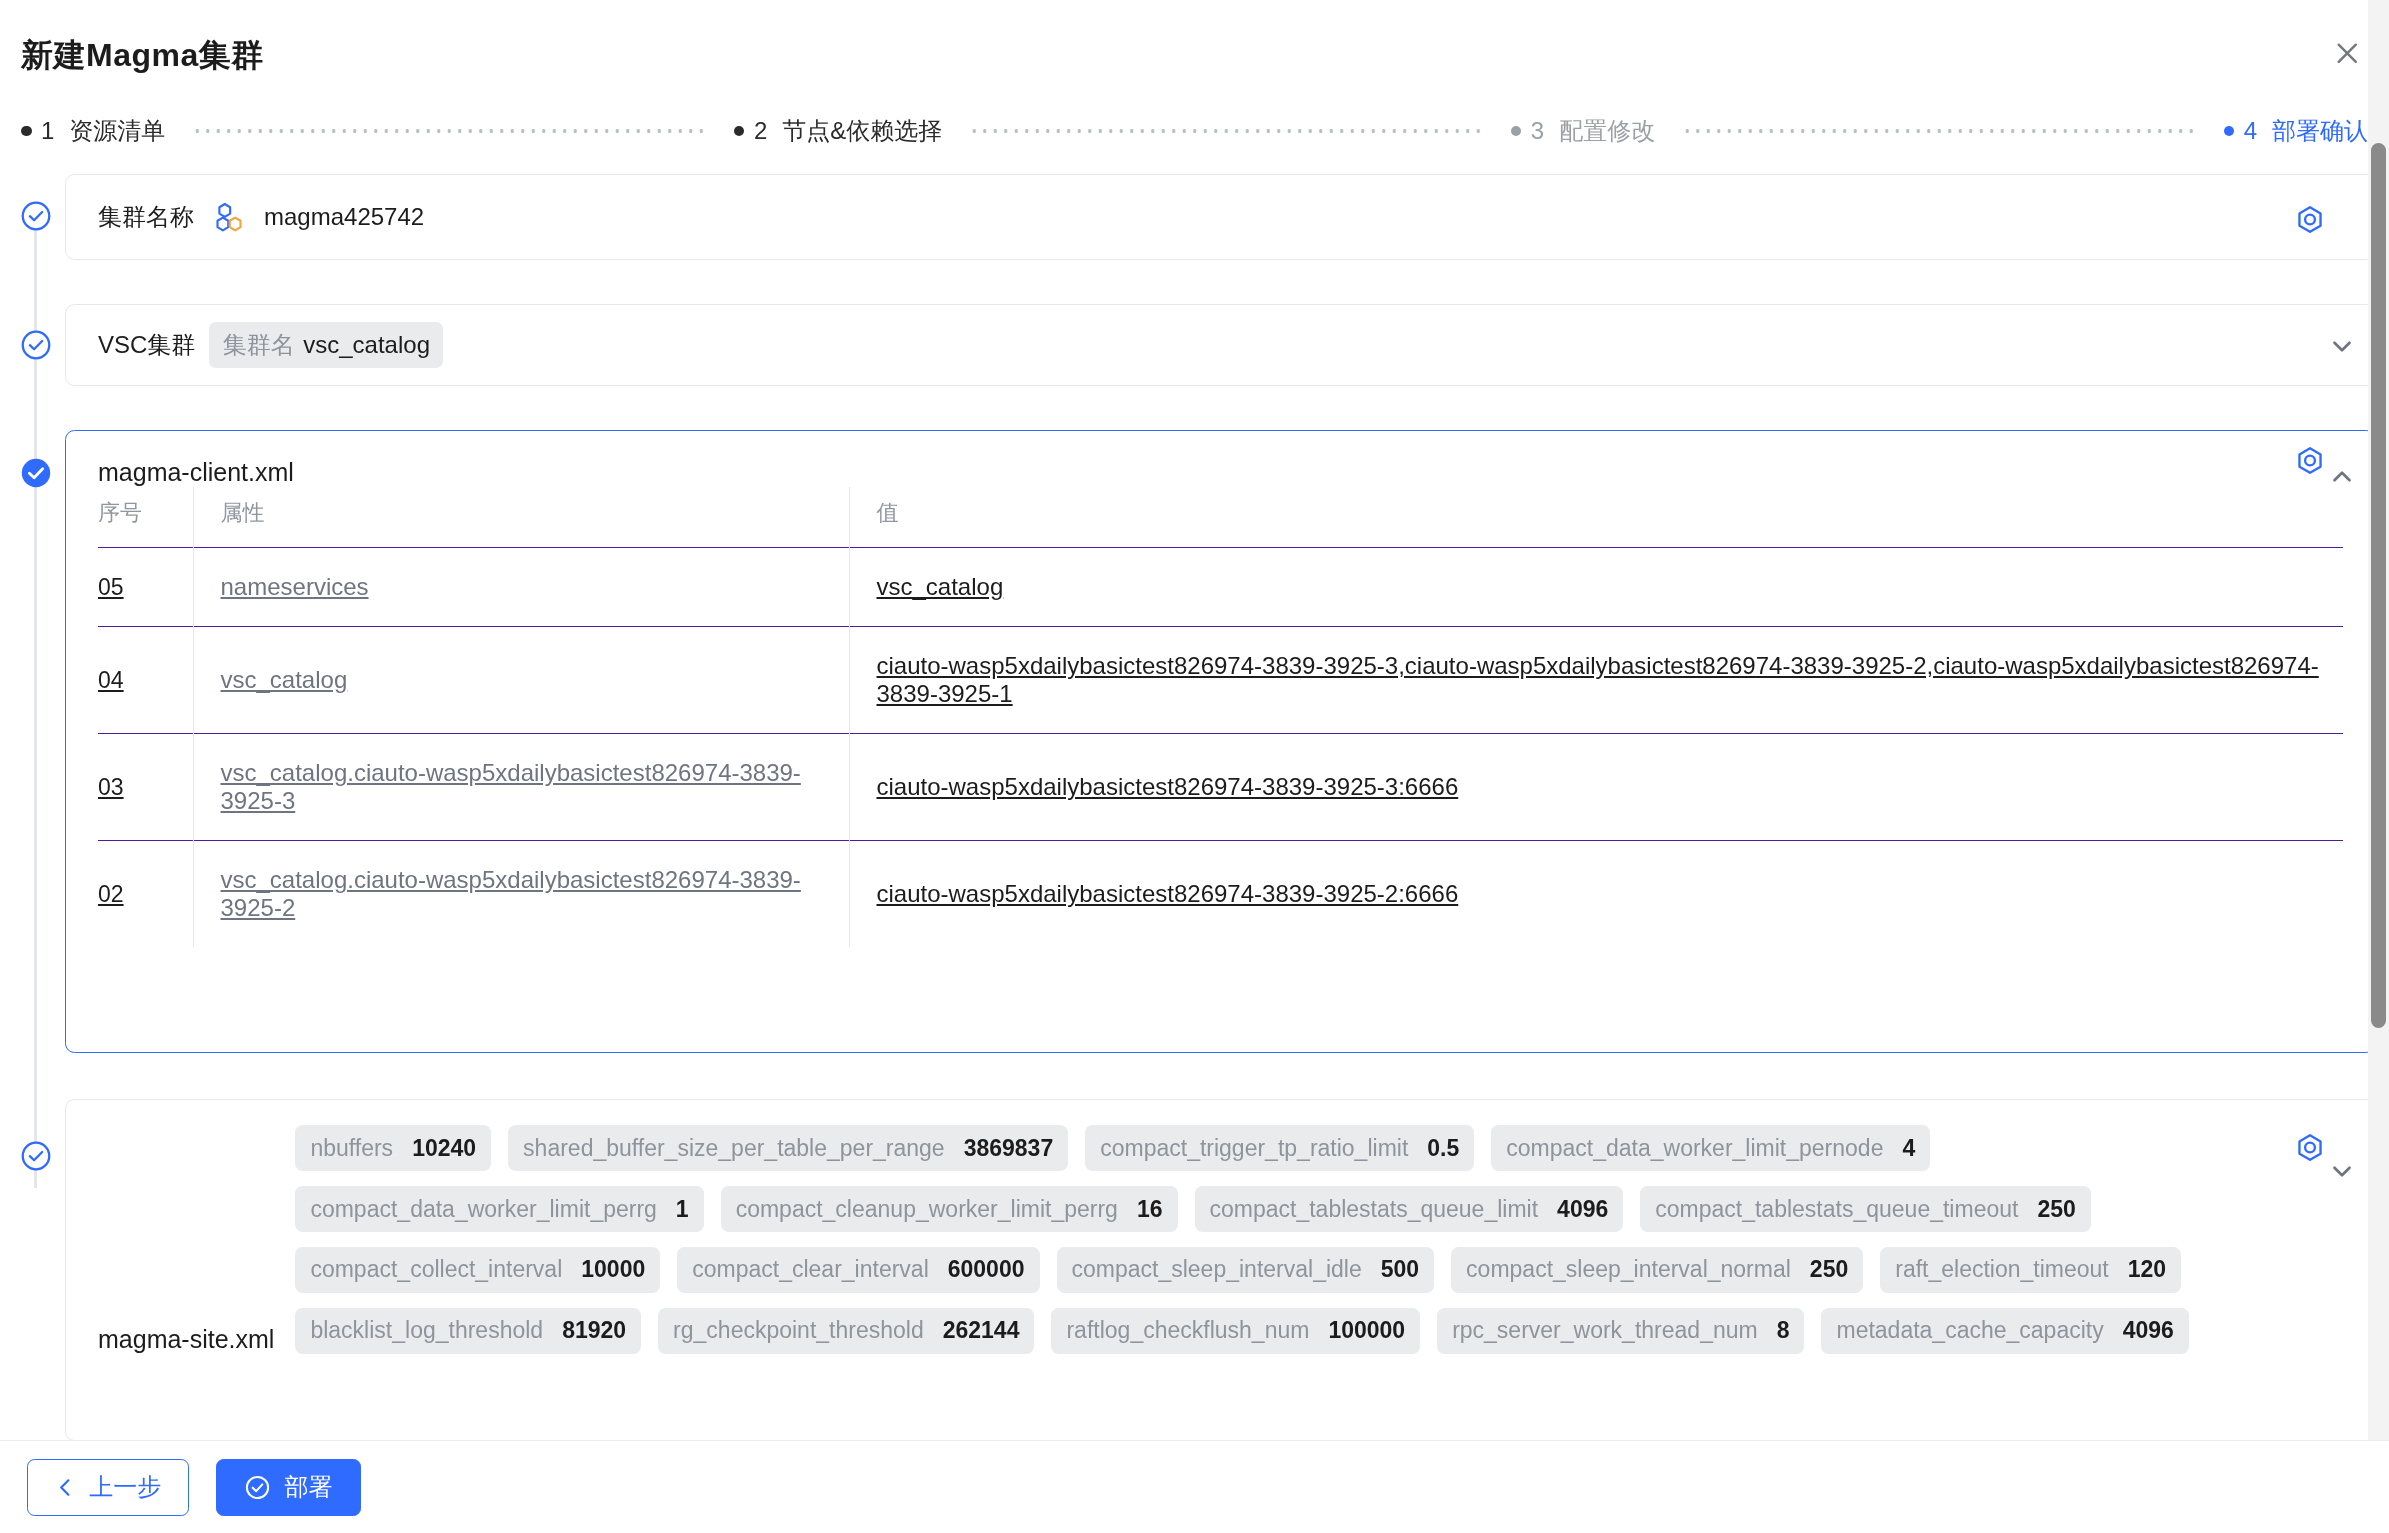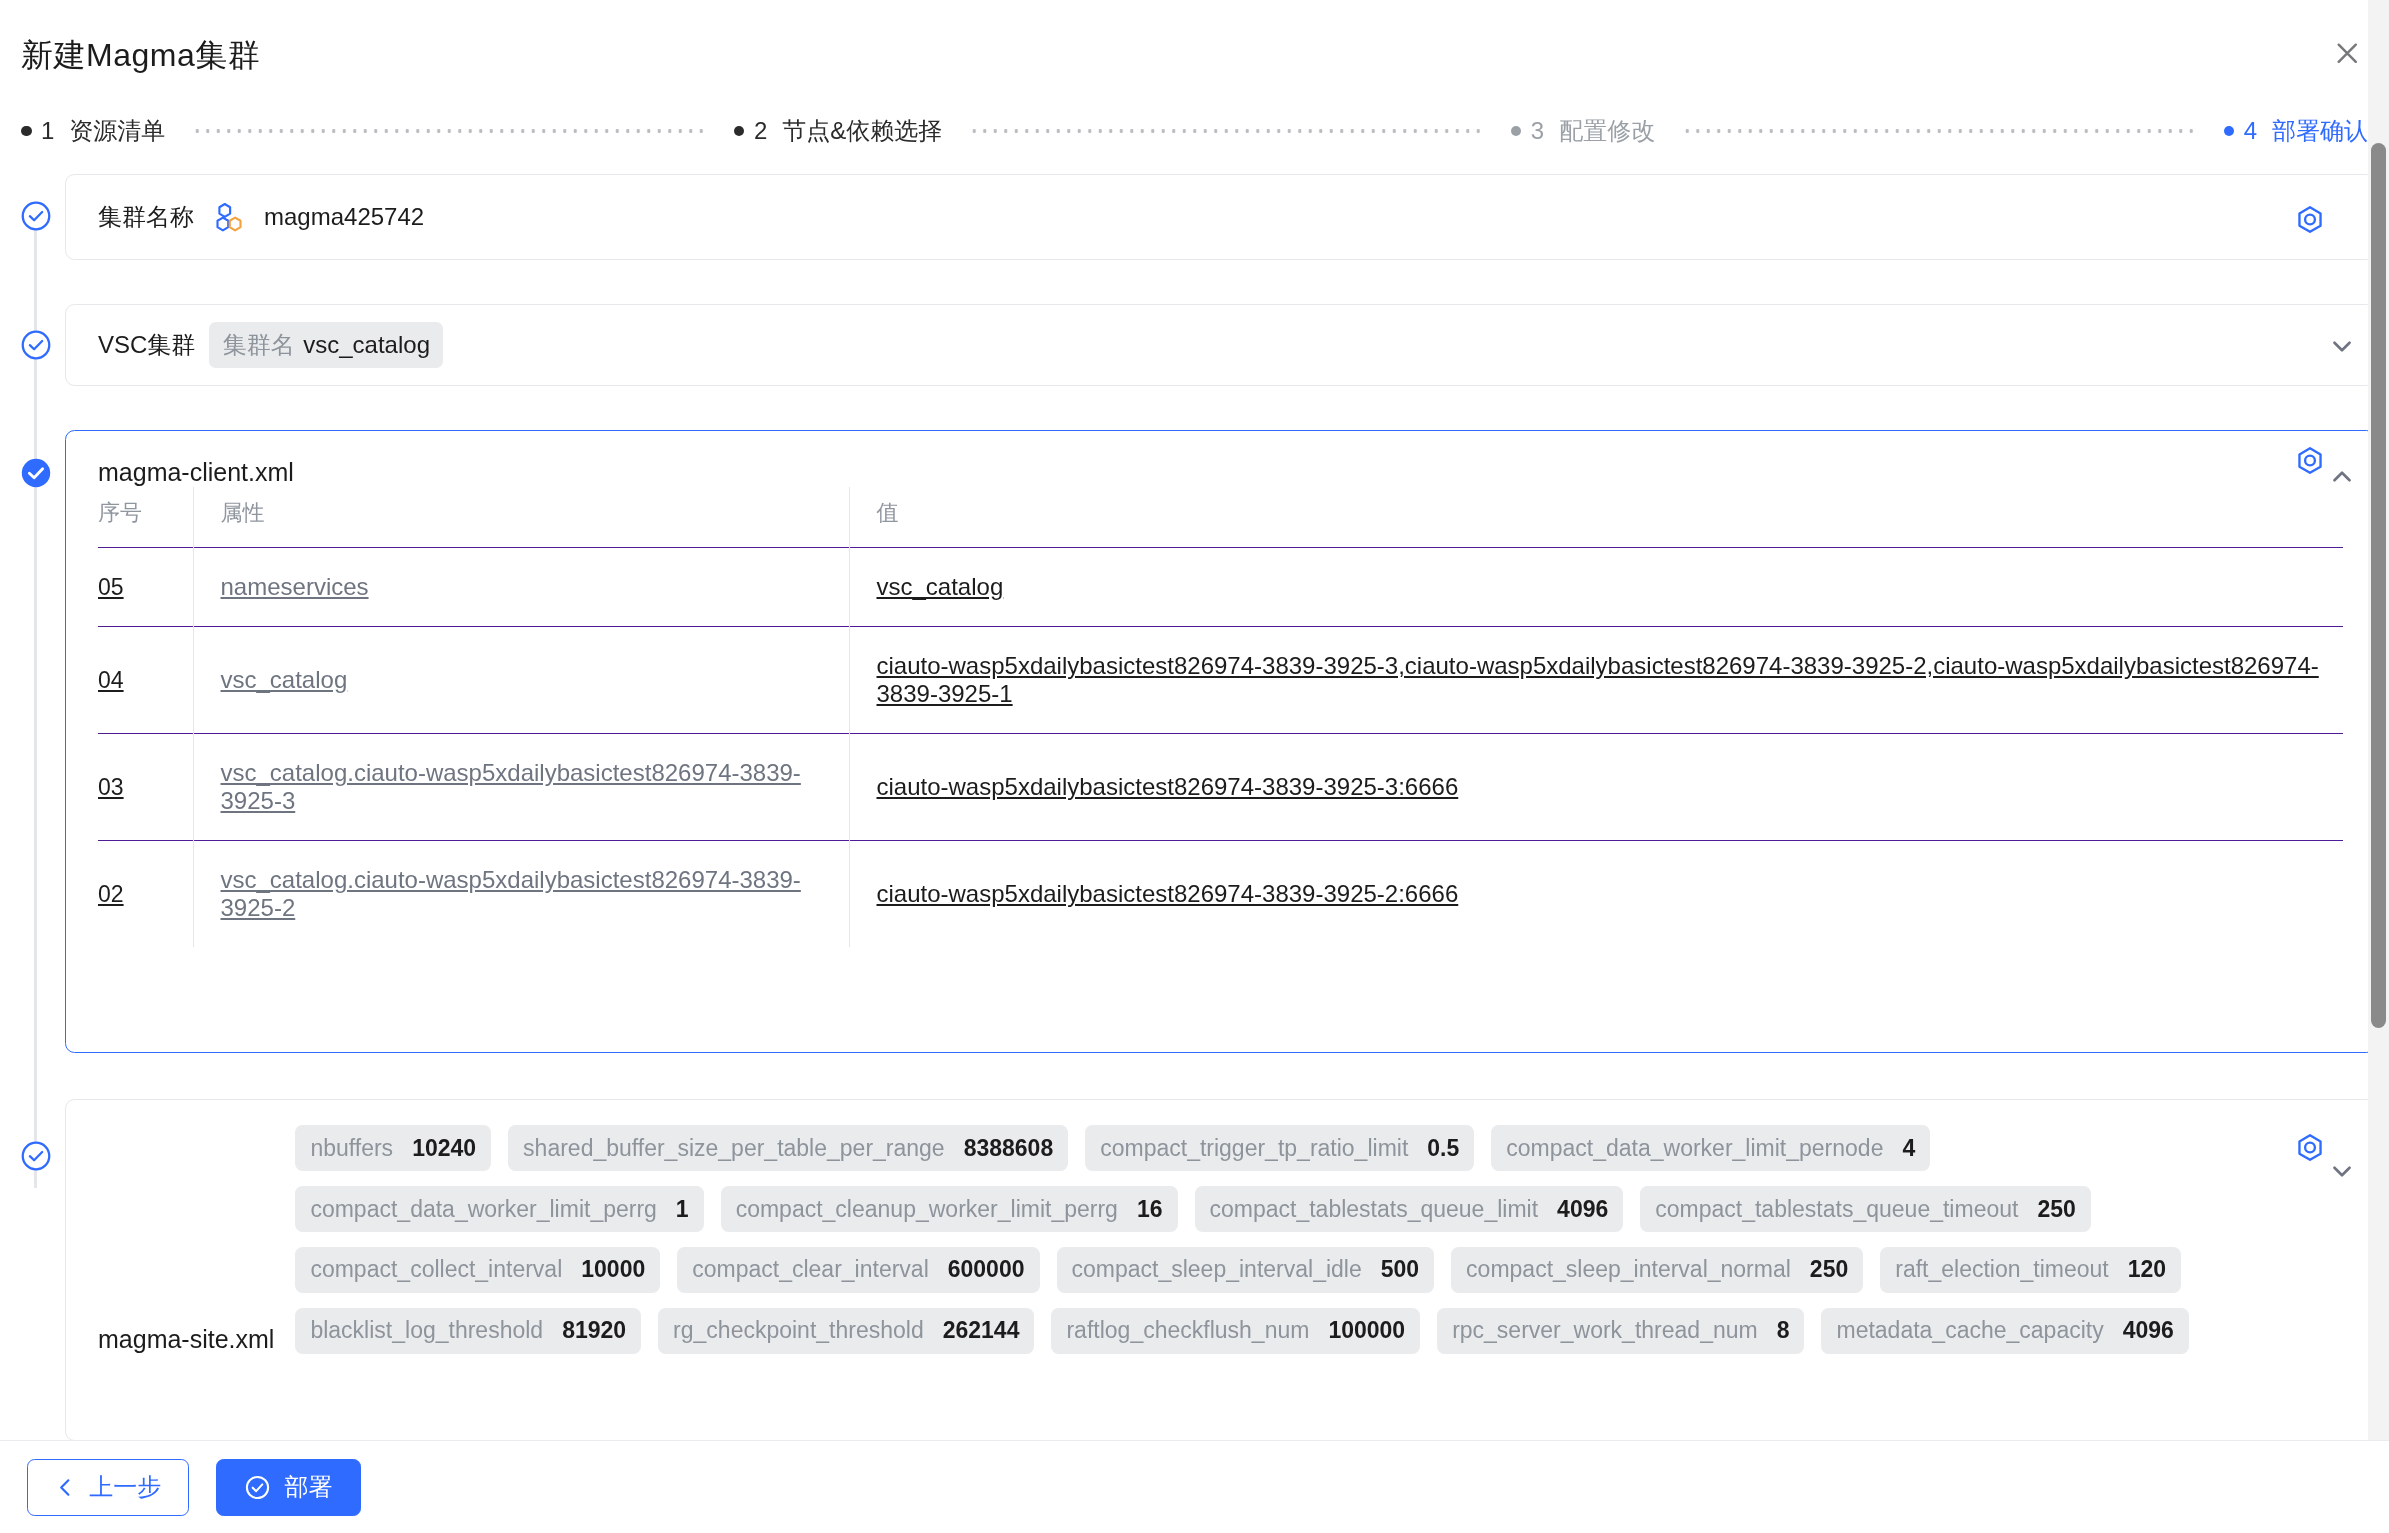--- a/index.html
+++ b/index.html
@@ -8,21 +8,21 @@
     background: #ffffff;
     font-family: "Liberation Sans", "DejaVu Sans", sans-serif;
     overflow: hidden;
     color: #222;
   }
   .page { position: relative; width: 2389px; height: 1533px; background: #fff; }
 
   
   .dlg-title {
     position: absolute; left: 21px; top: 34px;
-    font-size: 32px; font-weight: 400; color: #1c1c1c; letter-spacing: 0.5px;
+    font-size: 32px; font-weight: 700; color: #1c1c1c; letter-spacing: 0.5px;
   }
   .close-btn {
     position: absolute; right: 21px; top: 32px;
     width: 42px; height: 42px; display: flex; align-items: center; justify-content: center;
     cursor: pointer;
   }
   .close-btn svg { display: block; }
 
   
   .steps {
@@ -279,21 +279,21 @@
   <div class="card" style="top:1099px; width:2311px; height:342px;">
     <div style="display:flex;align-items:flex-end;padding:25px 67px 0 32px;gap:21px;">
       <div style="font-size:25px;color:#1c1c1c;flex:0 0 auto;padding-top:9.5px;">magma-site.xml</div>
       <div class="tagwrap">
         <span class="tag">
             <span class="k">nbuffers</span>
             <span class="v">10240</span>
           </span>
         <span class="tag">
             <span class="k">shared_buffer_size_per_table_per_range</span>
-            <span class="v">8388608</span>
+            <span class="v">3869837</span>
           </span>
         <span class="tag">
             <span class="k">compact_trigger_tp_ratio_limit</span>
             <span class="v">0.5</span>
           </span>
         <span class="tag">
             <span class="k">compact_data_worker_limit_pernode</span>
             <span class="v">4</span>
           </span>
         <span class="tag">

